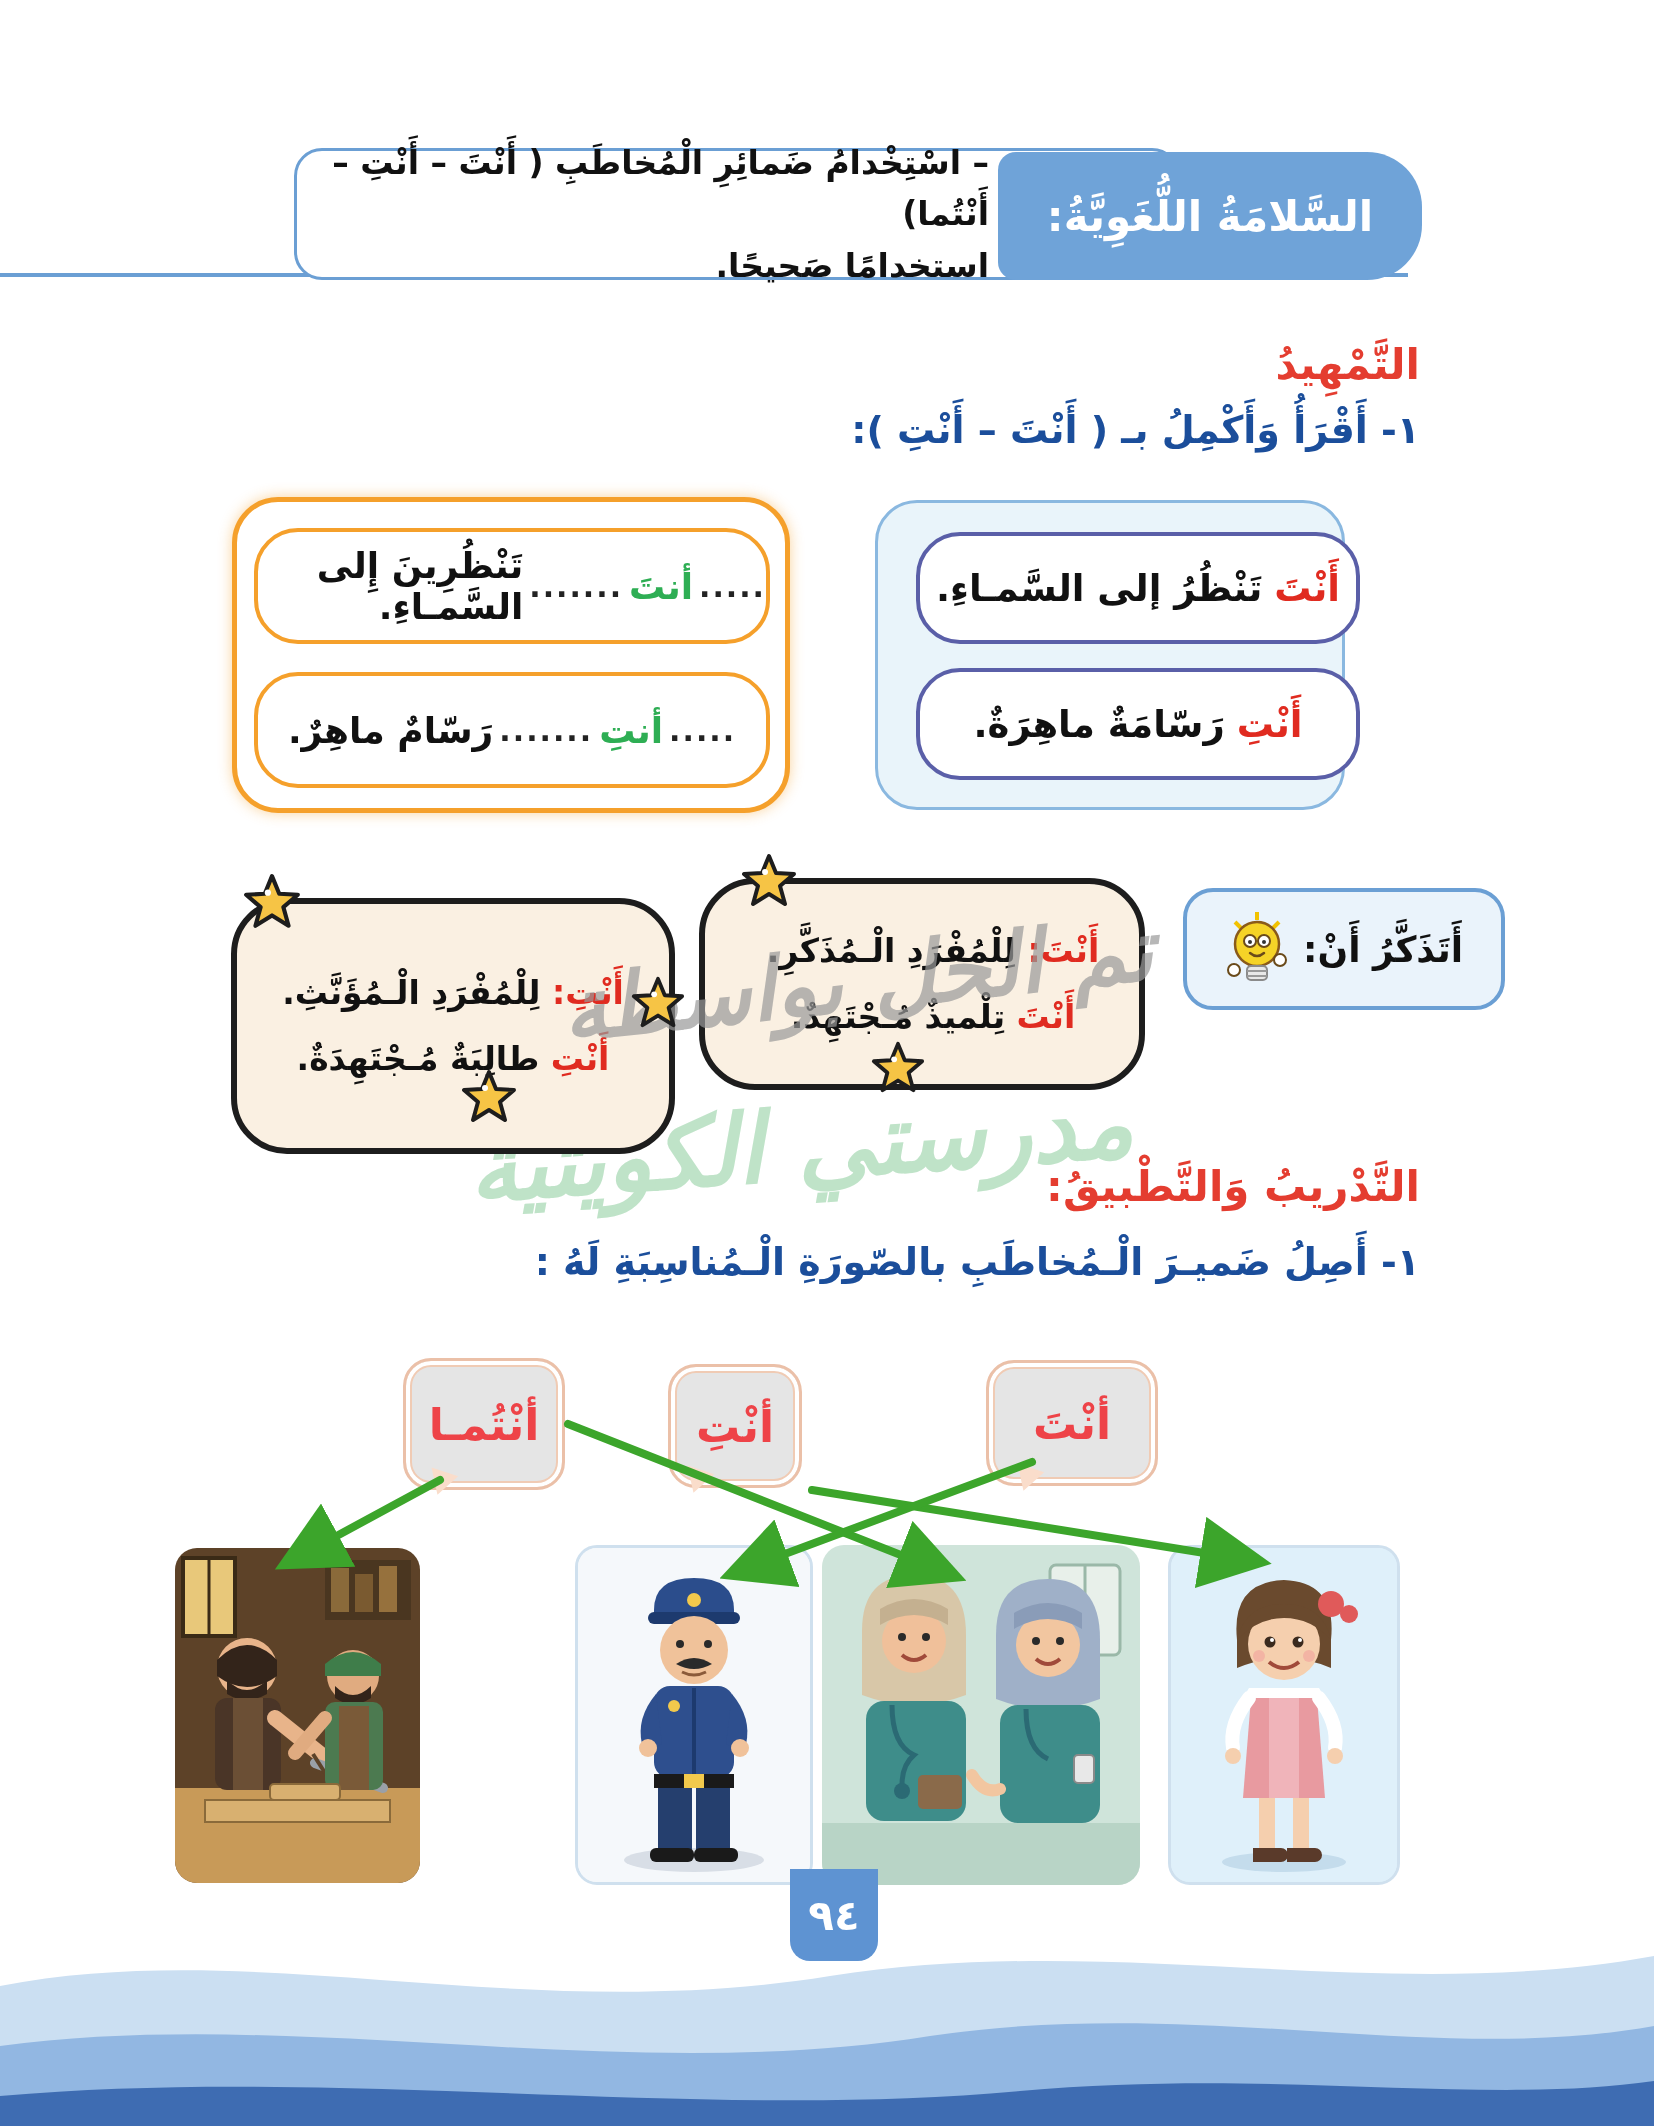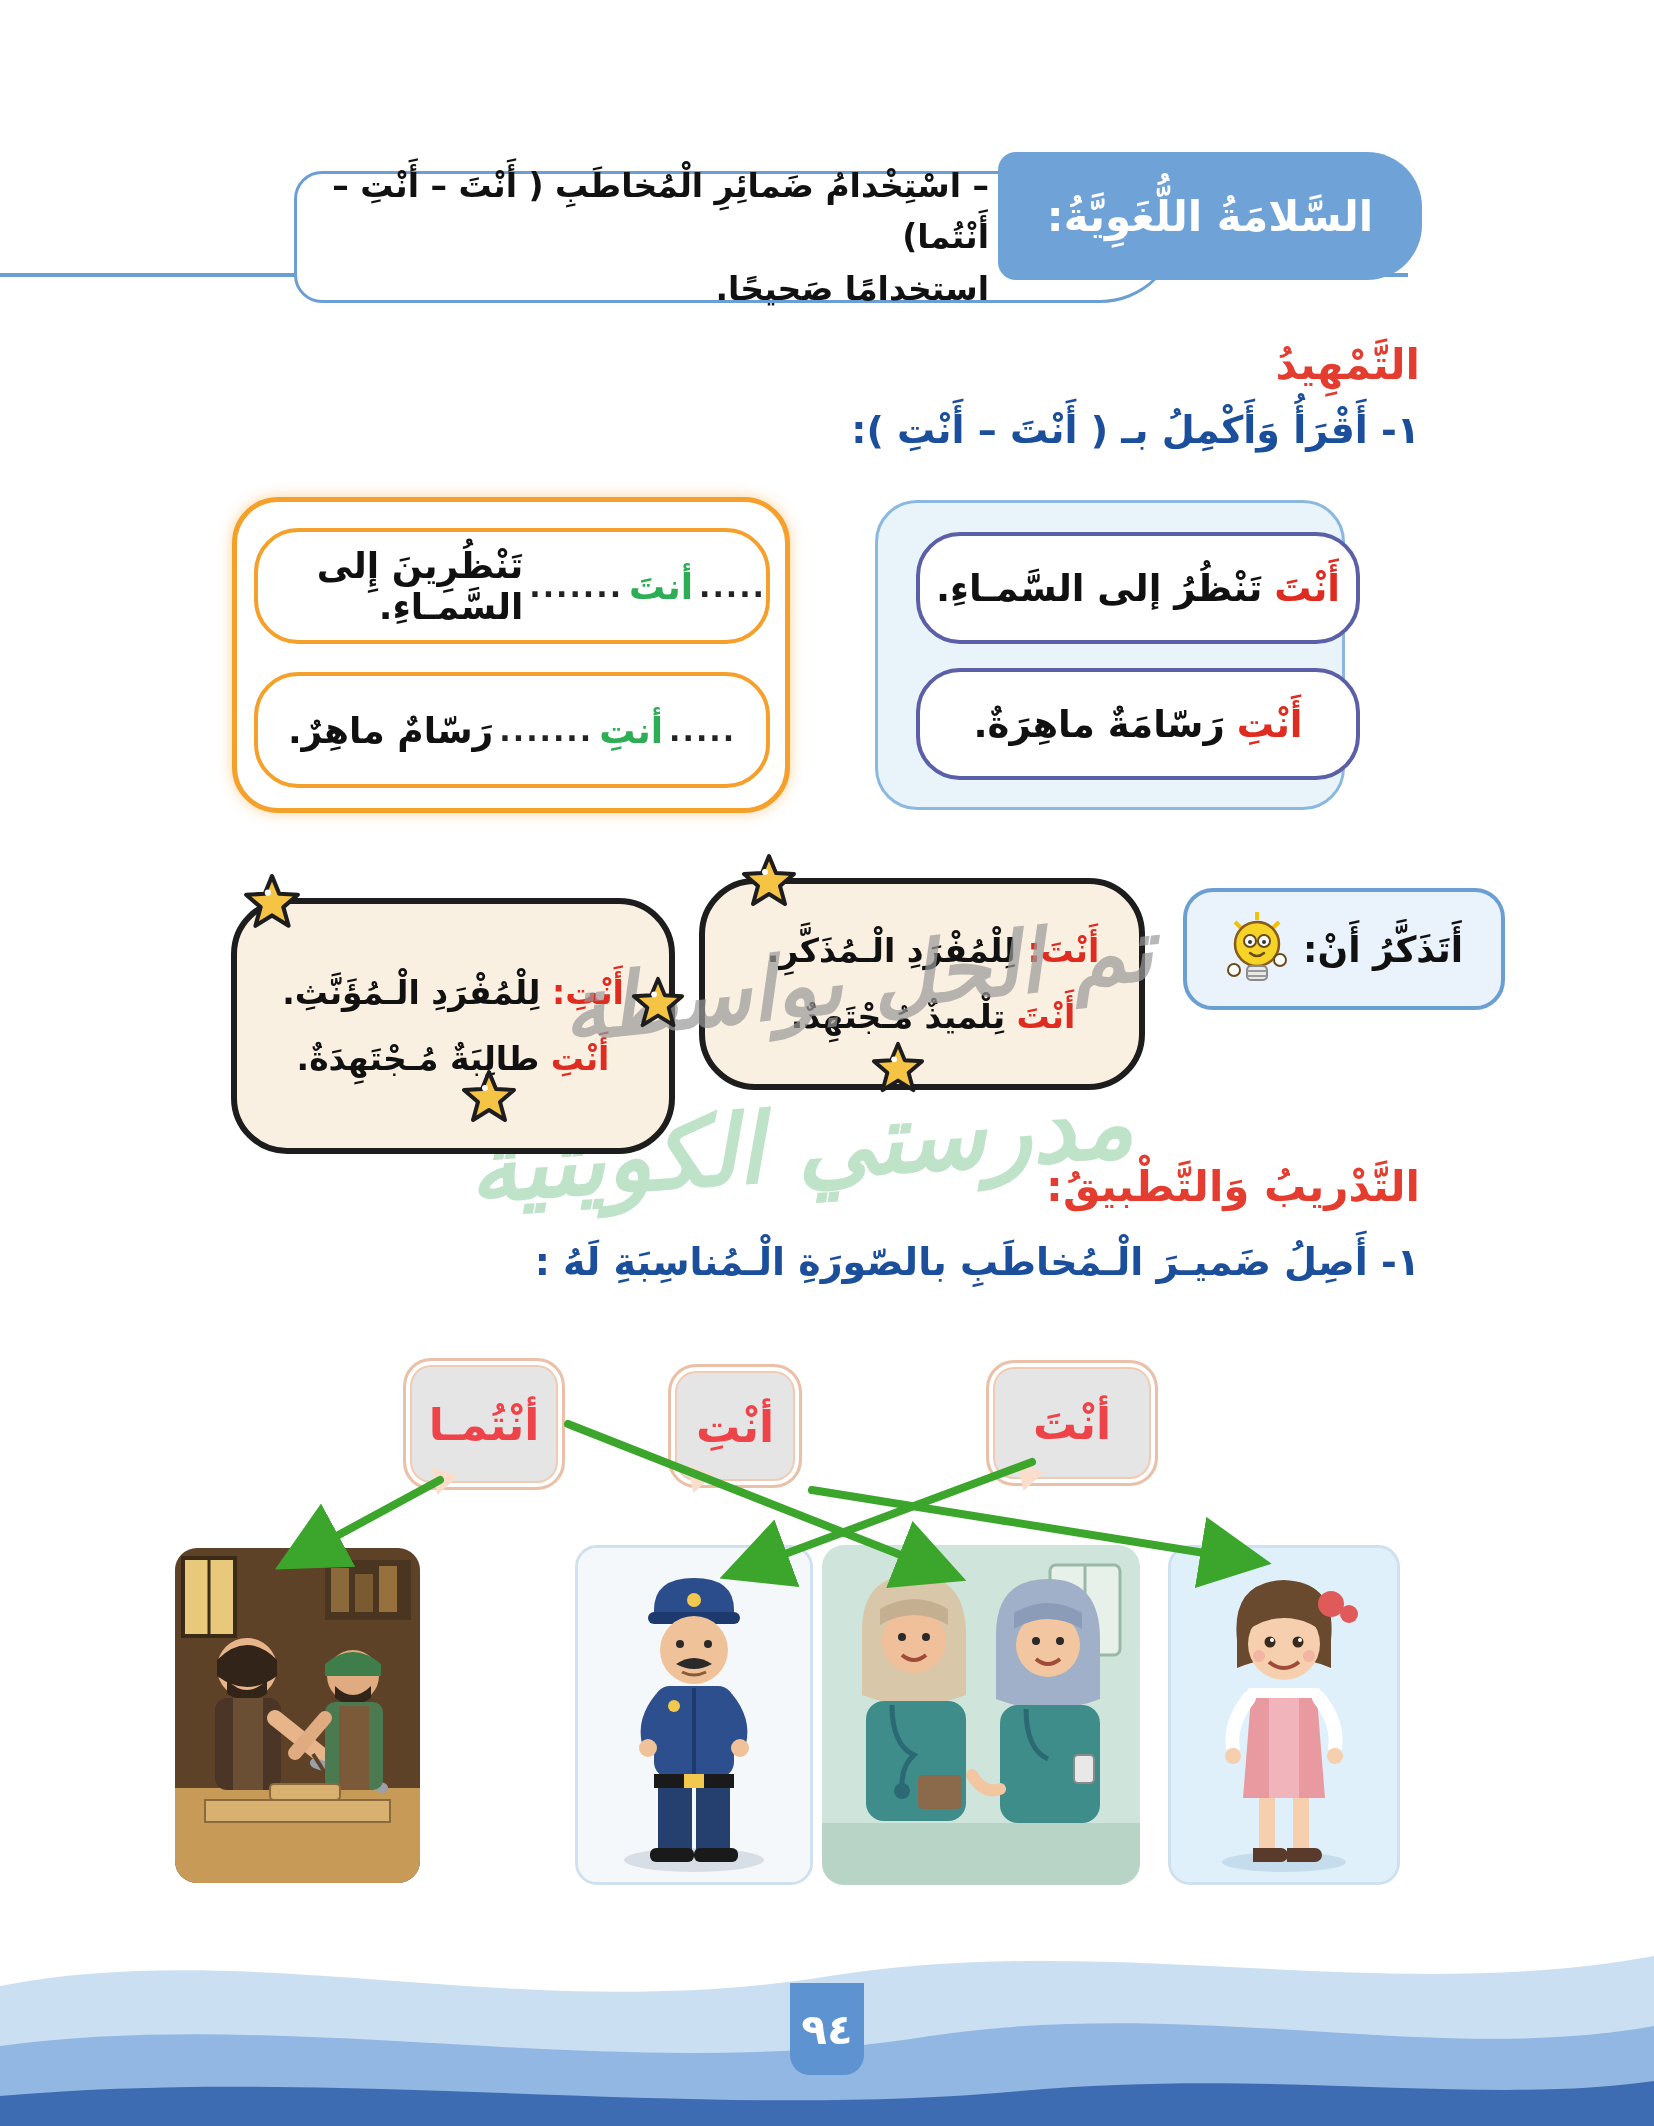--- a/index.html
+++ b/index.html
@@ -15,21 +15,21 @@
     position:absolute; top:152px; right:232px; width:424px; height:128px;
     background:#6FA3D8; border-radius:18px 55px 55px 18px;
     display:flex; align-items:center; justify-content:center; z-index:3;
   }
   .badge span { color:#ffffff; font-size:42px; font-weight:bold; }
   .objective-box {
     position:absolute; top:148px; right:474px; width:886px; height:132px;
     background:#ffffff; border:3px solid #6B9FD4;
     border-radius:28px 28px 80px 28px; z-index:2;
     padding:10px 188px 10px 23px;
-    display:flex; flex-direction:column; justify-content:center;margin-top:23px;
+    display:flex; flex-direction:column; justify-content:center;
   }
   .objective-box div { font-size:33px; font-weight:bold; color:#111; line-height:1.55; text-align:right; }
   
   .red-heading { position:absolute; right:234px; color:#E43D30; font-size:42px; font-weight:bold; }
   .blue-line { position:absolute; right:234px; color:#1B4E9B; font-size:38px; font-weight:bold; }
   
   .example-box {
     position:absolute; top:500px; right:309px; width:470px; height:310px;
     background:#E9F4FA; border:3px solid #8AB8E0; border-radius:42px;
   }
@@ -93,21 +93,21 @@
     transform:rotate(18deg);
   }
   
   .photo { position:absolute; border-radius:22px; overflow:hidden; z-index:1; }
   .photo.framed { border:3px solid #CFE0EE; }
   
   #arrows { position:absolute; top:1350px; left:0; width:1654px; height:560px; z-index:5; pointer-events:none; }
   
   #footer-waves { position:absolute; left:0; bottom:0; width:1654px; height:210px; z-index:1; }
   .page-tab {
-    position:absolute; top:1983px; left:790px; width:74px; height:92px;
+    position:absolute; top:1869px; left:790px; width:88px; height:92px;
     background:#5E93D2; border-radius:0 0 20px 20px;
     display:flex; align-items:center; justify-content:center; z-index:6;
   }
   .page-tab span { color:#fff; font-size:42px; font-weight:bold; }
 </style>
 </head>
 <body>
 
 <div id="page">
 

